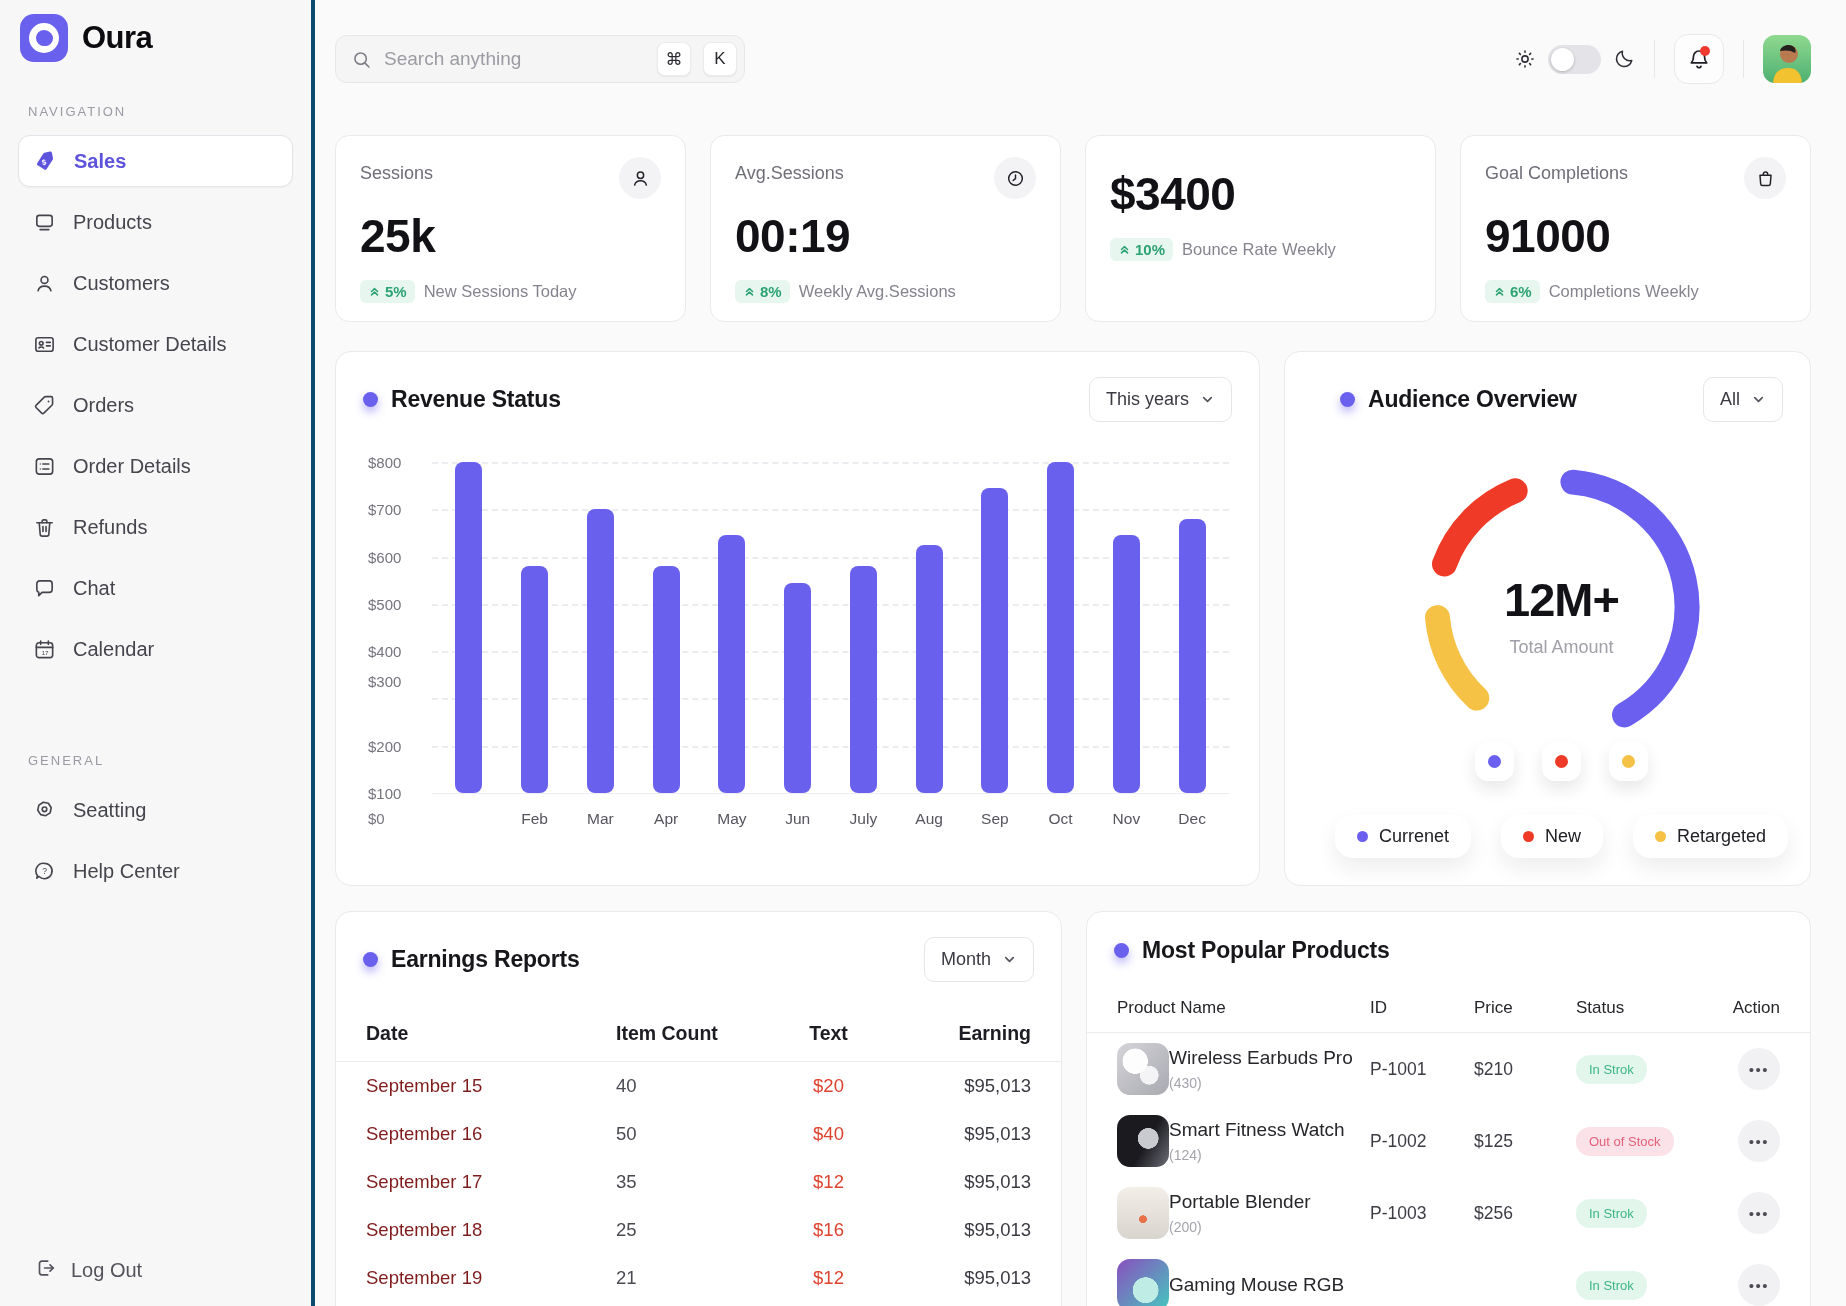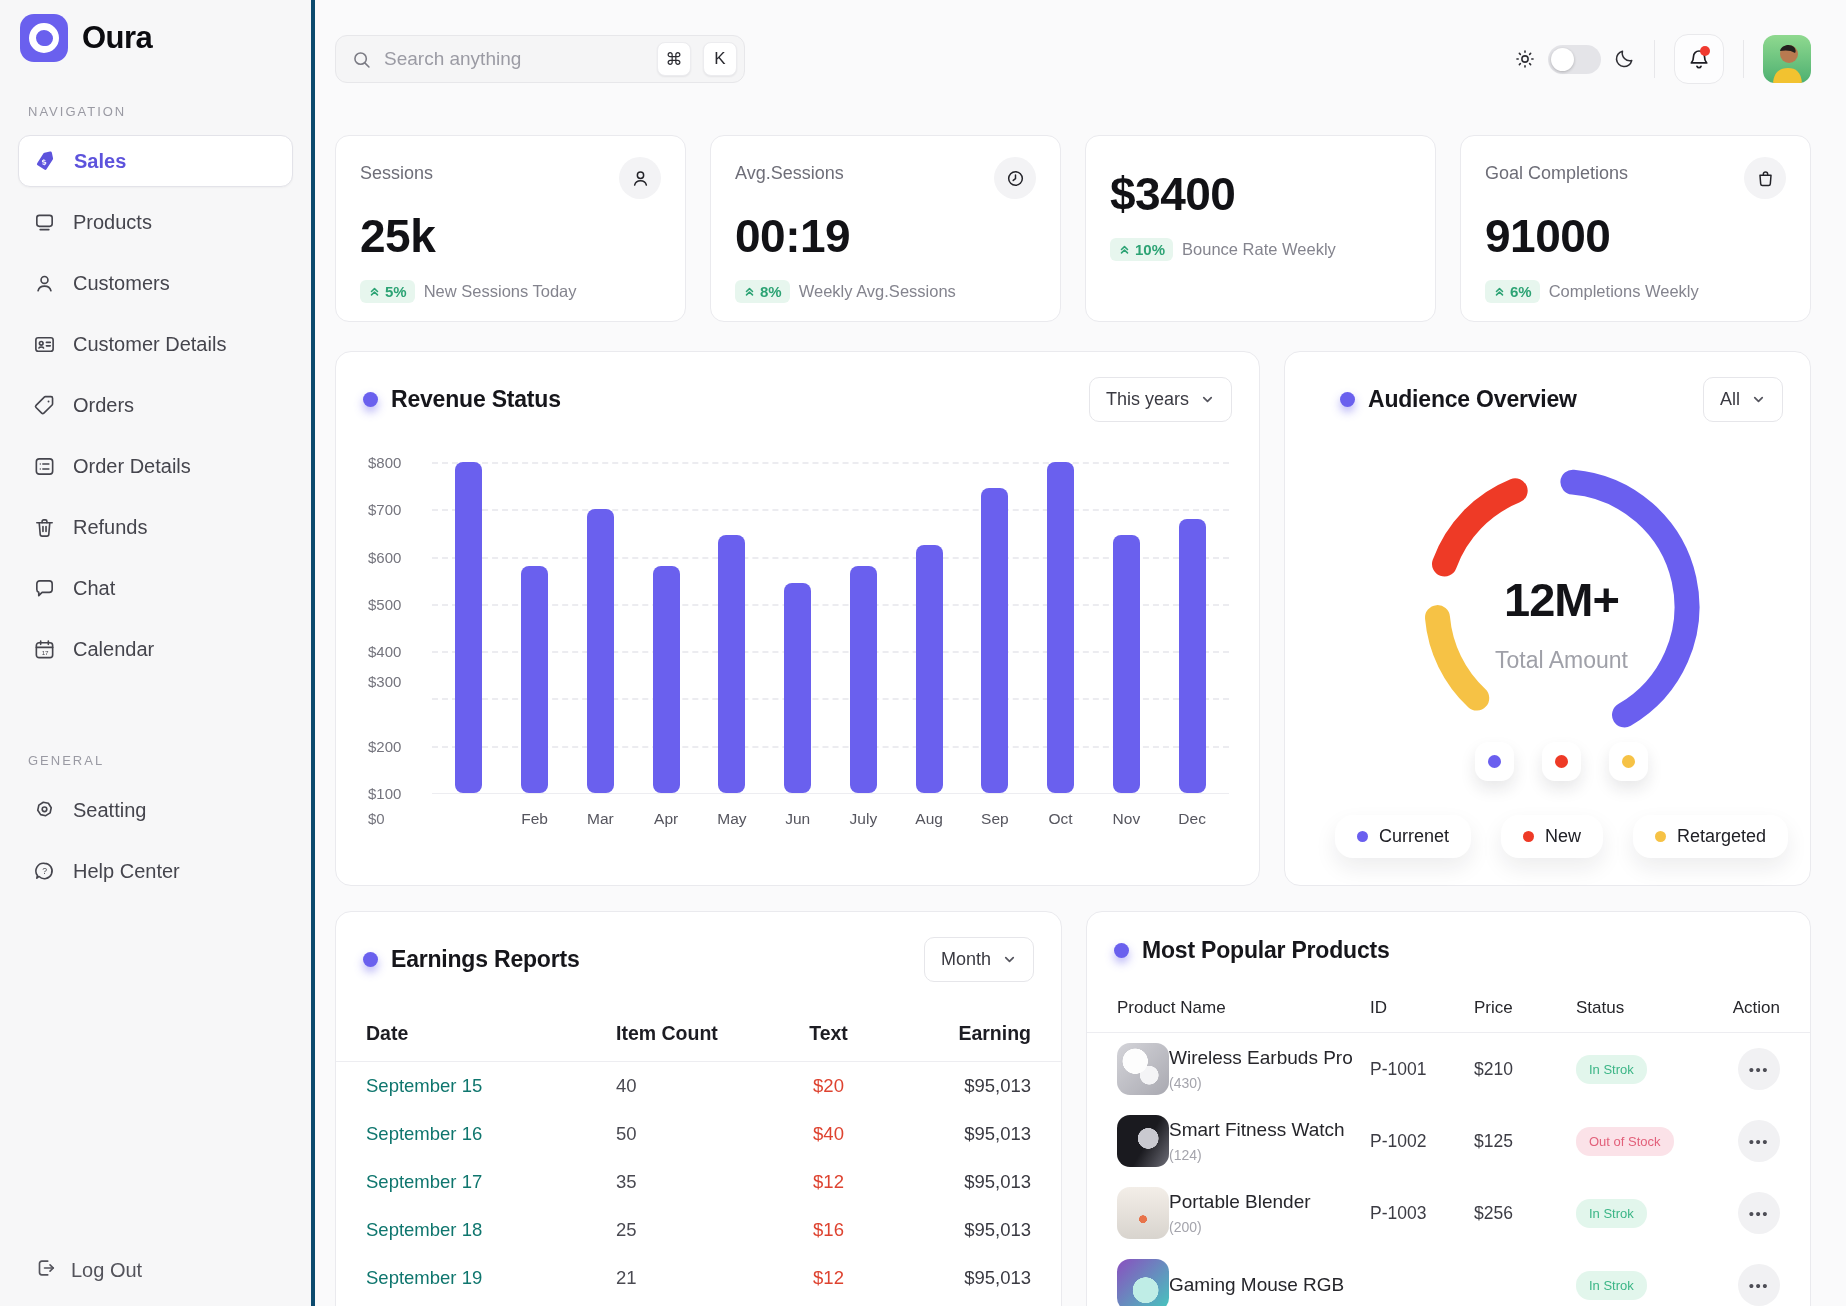--- a/index.html
+++ b/index.html
@@ -81,36 +81,36 @@
   .months{ position:relative; display:flex; margin:17px 30px 0 96px; padding:0 4px; }
   .months .m{ flex:1; text-align:center; font-size:15.5px; color:#55555E; }
   .origin{ position:absolute; left:-64px; top:0; font-size:15px; color:#74747D; }
 
   
   .audience{ height:535px; display:flex; flex-direction:column;padding-left:28px; }
   .gauge-wrap{ position:relative; width:348px; margin:18px auto 0; }
   .gauge-wrap svg{ display:block; width:348px; height:300px; }
   .gauge-center{ position:absolute; left:0; right:0; top:132px; text-align:center; }
   .gauge-value{ font-size:47px; font-weight:700; color:#131317; letter-spacing:-1px; }
-  .gauge-label{ font-size:23px; color:#9FA0A8; margin-top:20px; }
+  .gauge-label{ font-size:18px; color:#9FA0A8; margin-top:10px; }
   .chips{ display:flex; justify-content:center; gap:28px; margin-top:2px; }
   .chip{ width:39px; height:39px; border-radius:13px; background:#fff; box-shadow:0 8px 16px rgba(25,25,35,.10); display:flex; align-items:center; justify-content:center; }
   .chip i{ width:13px; height:13px; border-radius:50%; display:block; }
   .legend{ display:flex; justify-content:center; gap:30px; margin-top:34px; }
   .legend-pill{ display:flex; align-items:center; gap:11px; background:#fff; border-radius:18px; padding:11px 22px; box-shadow:0 10px 22px rgba(25,25,35,.08); font-size:18px; color:#202026; font-weight:500; cursor:pointer; }
   .legend-pill i{ width:11px; height:11px; border-radius:50%; display:block; }
 
   
   .earnings{ height:462px; }
   .e-head{ display:grid; grid-template-columns:1fr 150px 125px 140px; padding:40px 30px 16px; border-bottom:1px solid #EDEDF1; margin:0 0; }
   .e-head span{ font-size:19.5px; font-weight:600; color:#1D1D23; }
   .e-head span:nth-child(3){ text-align:center; }
   .e-head span:nth-child(4){ text-align:right; }
   .e-row{ display:grid; grid-template-columns:1fr 150px 125px 140px; padding:13px 30px; align-items:center; }
-  .e-row span{ font-size:18.5px; color:#0f766e; }
+  .e-row span{ font-size:18.5px; color:#7f1d1d; }
   .e-row .cnt{ color:#4A4A52; }
   .e-row .txt{ color:var(--text-red); text-align:center; font-weight:500; }
   .e-row .earn{ text-align:right; color:#3A3A42; }
 
   
   .products{ height:462px; }
   .p-head{ display:grid; grid-template-columns:1fr 104px 102px 132px 72px; padding:34px 30px 14px; border-bottom:1px solid #EDEDF1; }
   .p-head span{ font-size:17px; color:#26262B; }
   .p-head span:last-child{ text-align:right; }
   .p-row{ display:grid; grid-template-columns:1fr 104px 102px 132px 72px; padding:10px 30px; align-items:center; }

